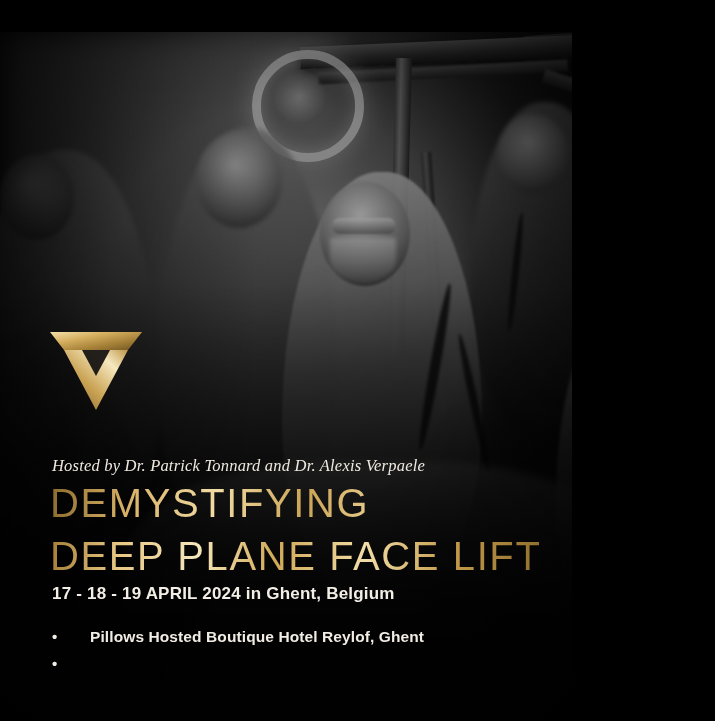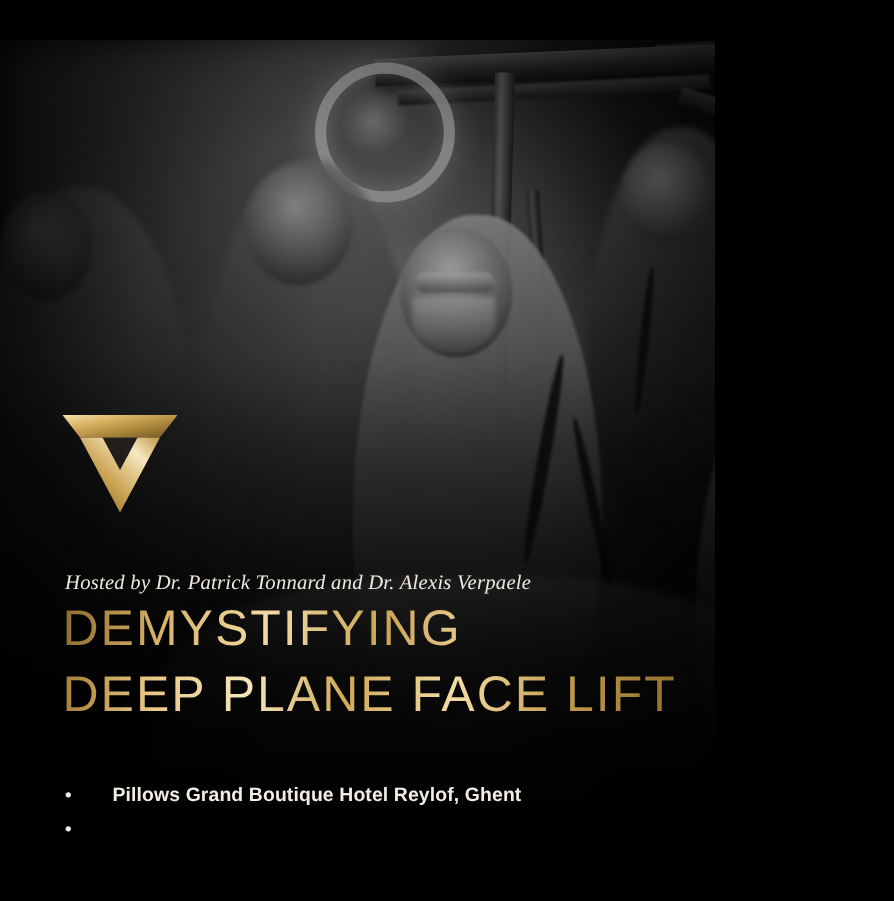--- a/index.html
+++ b/index.html
@@ -434,25 +434,26 @@
       </svg>
     </div>
 
     <div class="host-line">Hosted by Dr. Patrick Tonnard and Dr. Alexis Verpaele</div>
 
     <div class="title">
       <span class="l1">DEMYSTIFYING</span>
       <span class="l2">DEEP PLANE FACE LIFT</span>
     </div>
 
+    <div class="date-line">17 - 18 - 19 APRIL 2024 in Ghent, Belgium</div>
 
     <ul class="venues">
       <li>
         <span class="bullet">•</span>
-        <span>Pillows Grand Boutique Hotel Reylof, Ghent</span>
+        <span>Pillows Hosted Boutique Hotel Reylof, Ghent</span>
       </li>
       <li>
         <span class="bullet">•</span>
       </li>
     </ul>
 
   </div>
 </div>
 
 </body></html>

